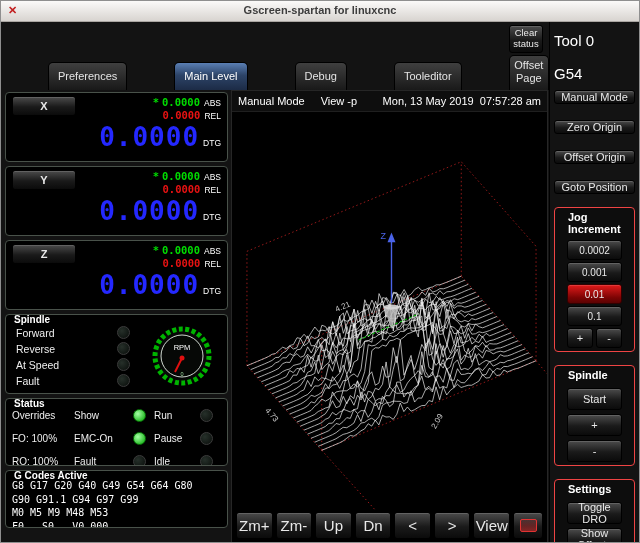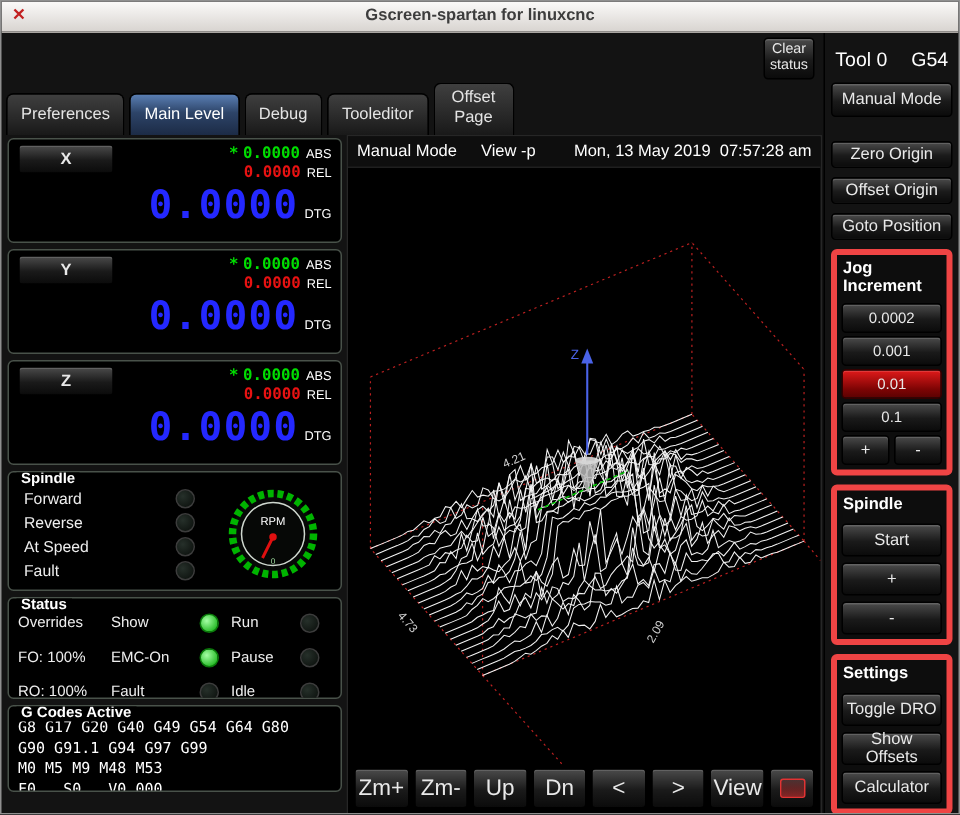--- a/index.html
+++ b/index.html
@@ -17,21 +17,21 @@
   .btn{display:flex;align-items:center;justify-content:center;
        background:linear-gradient(#4b4b4b,#1a1a1a 55%,#0b0b0b);
        border:1px solid #000;border-radius:3px;color:#e9e9e9;
        font-family:"Liberation Sans",sans-serif;font-size:11px;
        box-shadow:inset 0 1px 0 rgba(255,255,255,.14);cursor:default;padding:0;}
   
   .top-strip{height:34px;display:flex;justify-content:flex-end;align-items:center;padding-right:6px;}
   .clear-status{width:34px;height:28px;flex-direction:column;line-height:1.15;font-size:9.5px;}
   .tabs{height:34px;display:flex;align-items:flex-end;gap:3px;padding-left:3px;}
   .tab{background:linear-gradient(#3f3f3f,#191919);border:1px solid #000;border-bottom:none;
-       border-radius:5px 5px 0 0;color:#e4e4e4;font-size:11px;padding:7px 9px 8px;white-space:nowrap;}
+       border-radius:5px 5px 0 0;color:#e4e4e4;font-size:11px;padding:7px 9px 8px;white-space:nowrap;margin-left:44px;}
   .tab.active{background:linear-gradient(#5a7fb4,#2d4468 45%,#1c2b46);color:#fff;}
   .tab-offset{width:44px;padding:3px 4px 4px;text-align:center;white-space:normal;line-height:1.25;}
   
   .content-row{flex:1;display:flex;min-height:0;}
   .left-panel{width:229px;box-sizing:border-box;padding:2px 2px 0 4px;display:flex;flex-direction:column;gap:4px;}
   
   .dro-box{border:1px solid #49524a;border-radius:4px;background:#000;padding:3px 6px 2px;height:70px;box-sizing:border-box;}
   .dro-top{display:flex;justify-content:space-between;align-items:flex-start;}
   .axis-btn{width:64px;height:20px;font-weight:bold;}
   .dro-small{text-align:right;font-family:"DejaVu Sans Mono",monospace;font-size:10.5px;line-height:1.2;}
@@ -63,25 +63,25 @@
   .plot-mode{margin-right:16px;}
   .plot-date{margin-left:auto;white-space:pre;}
   .plot-svg-wrap{flex:1;min-height:0;}
   .plot-svg-wrap svg{width:100%;height:100%;display:block;}
   .plot-buttons{height:27px;display:flex;gap:3px;padding:2px 4px 3px;}
   .plot-btn{flex:1;font-size:15px;}
   .plot-btn-icon{flex:0 0 30px;}
   .mon{width:15px;height:11px;border:1px solid #e23333;border-radius:2px;display:inline-block;
        background:linear-gradient(rgba(226,51,51,.15),rgba(226,51,51,.55));}
   
-  .tool-row{display:flex;justify-content:center;gap:16px;color:#fff;font-size:13px;margin-top:8px;}
+  .tool-row{display:flex;justify-content:center;gap:16px;color:#fff;font-size:15px;margin-top:8px;flex-direction:column;}
   .manual-btn{height:30px;margin-top:8px;}
   .rp-btn{height:24px;}
-  .mt16{margin-top:16px;text-align:center;} .mt14{margin-top:6px;}
-  .rsection{border:4px solid #ef4444;border-radius:4px;margin-top:6px;padding:2px 3px 3px;background:#0d0d0d;}
+  .mt16{margin-top:16px;text-align:center;} .mt14{margin-top:16px;}
+  .rsection{border:1px solid #ef4444;border-radius:4px;margin-top:13px;padding:2px 12px 3px;background:#0d0d0d;}
   .rhead{color:#fff;font-weight:bold;font-size:11px;padding:1px 1px 3px;}
   .jog-btn{height:20px;font-size:10px;margin-top:2px;width:100%;box-sizing:border-box;}
   .jog-btn.selected{background:linear-gradient(#e01a1a,#7c0404 70%,#5c0202);border-color:#330000;}
   .pm-row{display:flex;gap:3px;margin-top:2px;}
   .pm-row .btn{flex:1;height:20px;}
   .sp-btn{height:22px;margin-top:4px;width:100%;box-sizing:border-box;}
 </style>
 </head>
 <body>
 

